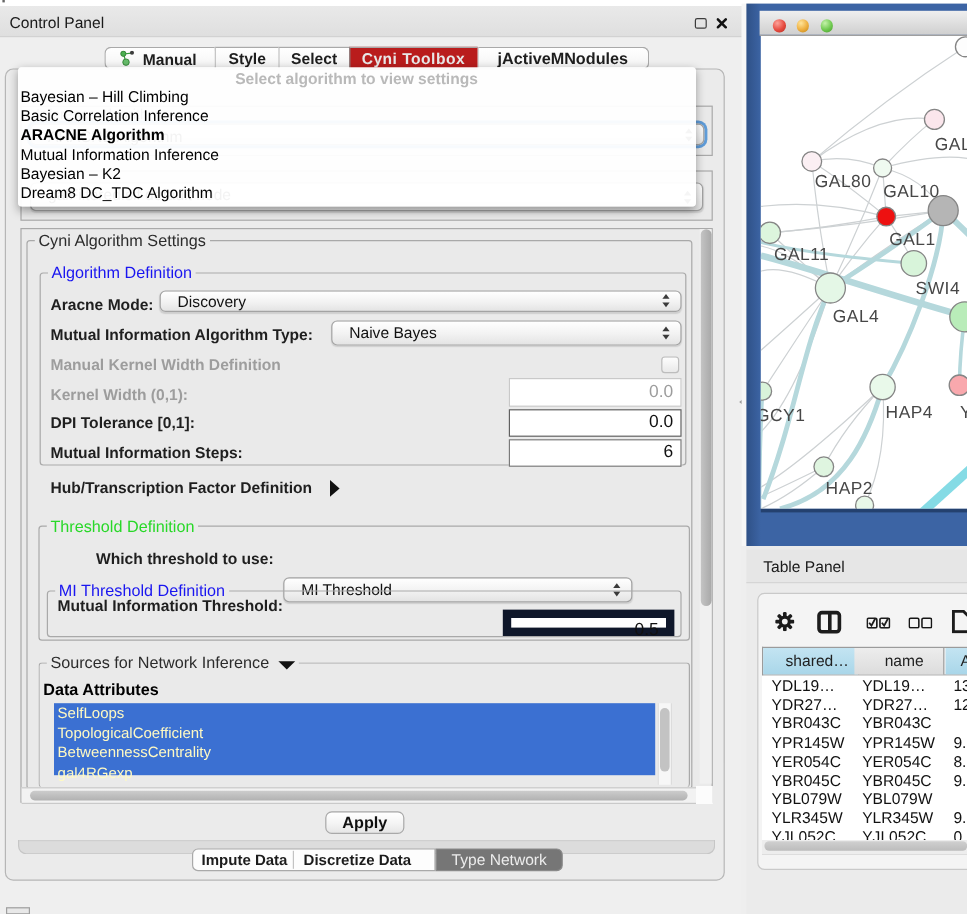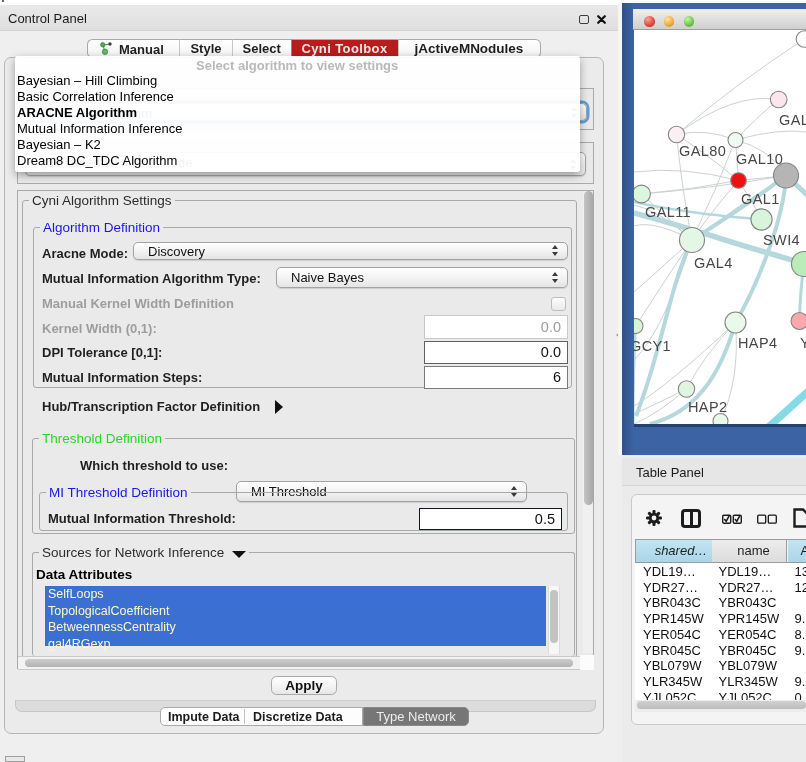--- a/index.html
+++ b/index.html
@@ -115,22 +115,22 @@
     </div>
   <div class="lbl abs" style="left:80px;top:458px;">Which threshold to use:</div>
   <div class="combo" style="left:236px;top:470px;width:291px;height:21px;margin-top:11px;">
       <span class="ct" style="top:2px;">MI Threshold</span>
       <span class="arrows"></span>
     </div>
 
   <div class="grp" style="left:39px;top:492px;width:529px;height:39px;">
       <span style="color:#1a16f0;">MI Threshold Definition</span>
     </div>
-  <div class="lbl abs" style="left:48px;top:511px;">Mutual Information Threshold:</div>
-  <div class="field" style="left:419px;top:508px;width:143px;height:22px;border:1px solid #0f172a;line-height:20px;">0.5</div>
+  <div class="lbl abs" style="left:48px;top:497px;">Mutual Information Threshold:</div>
+  <div class="field" style="left:419px;top:508px;width:143px;height:22px;border:7px solid #0f172a;line-height:20px;">0.5</div>
 
   <div class="grp" style="left:32px;top:552px;width:543px;height:104px;border-bottom:none;">
     <span>Sources for Network Inference
       <i style="display:inline-block;width:0;height:0;border-left:7px solid transparent;border-right:7px solid transparent;border-top:7.5px solid #111;vertical-align:-1px;margin-left:4px;"></i>
     </span>
   </div>
   <div class="lbl abs" style="left:36px;top:567px;color:#000;font-size:13.5px;">Data Attributes</div>
 
   <div class="abs" style="left:45px;top:586px;width:501px;height:60px;background:#3b70d2;color:#fef9c3;font-size:12.5px;">
     <div style="padding:1px 0 0 3px;height:16.5px;">SelfLoops</div>
@@ -285,21 +285,21 @@
   </svg>
   <svg class="abs" style="left:757px;top:513.5px;" width="20" height="10" viewBox="0 0 20 10">
     <rect x="0.7" y="1.2" width="8" height="8" rx="1.2" fill="none" stroke="#161616" stroke-width="1.3"></rect>
     <rect x="11.3" y="1.2" width="8" height="8" rx="1.2" fill="none" stroke="#161616" stroke-width="1.3"></rect>
   </svg>
   <svg class="abs" style="left:793px;top:508px;" width="16" height="20" viewBox="0 0 16 20">
     <path d="M1.5 1.5 h8.5 l4.5 4.5 v12.5 h-13 z" fill="none" stroke="#1c1c1c" stroke-width="2.4"></path>
   </svg>
 
   <div class="abs" style="left:634.5px;top:538.5px;width:172px;height:24.5px;border:1px solid #9b9b9b;border-right:none;">
-    <div class="abs" style="left:0;top:0;width:80px;height:22.5px;background:linear-gradient(#c3e4f2,#a9d6e9);border-right:1px solid #9b9b9b;text-align:center;font-size:13px;color:#1f1f1f;line-height:22px;text-indent:12px;font-style:italic;">shared…</div>
+    <div class="abs" style="left:0;top:0;width:80px;height:22.5px;background:linear-gradient(#c3e4f2,#a9d6e9);border-right:1px solid #9b9b9b;text-align:center;font-size:13px;color:#1f1f1f;line-height:22px;text-indent:12px;">shared…</div>
     <div class="abs" style="left:76px;top:0;width:75px;height:22.5px;background:linear-gradient(#ededed,#dcdcdc);border-right:1px solid #9b9b9b;text-align:center;font-size:13px;color:#1f1f1f;line-height:22px;text-indent:10px;">name</div>
     <div class="abs" style="left:152px;top:0;width:20px;height:22.5px;background:linear-gradient(#c3e4f2,#a9d6e9);font-size:13px;color:#1f1f1f;line-height:22px;padding-left:13px;">A</div>
   </div>
   <div class="abs" style="left:634.5px;top:563px;width:172px;height:149px;background:#ffffff;border-bottom:1px solid #9b9b9b;font-size:13px;color:#111;">
     <div style="position:absolute;left:8.5px;top:1px;line-height:15.7px;">YDL19…<br>YDR27…<br>YBR043C<br>YPR145W<br>YER054C<br>YBR045C<br>YBL079W<br>YLR345W<br>YJL052C</div>
     <div style="position:absolute;left:84px;top:1px;line-height:15.7px;">YDL19…<br>YDR27…<br>YBR043C<br>YPR145W<br>YER054C<br>YBR045C<br>YBL079W<br>YLR345W<br>YJL052C</div>
     <div style="position:absolute;left:160px;top:1px;line-height:15.7px;">13<br>12<br><br>9.<br>8.<br>9.<br><br>9.<br>0.</div>
   </div>
 
   <div class="abs" style="left:635px;top:700px;width:171px;height:11.5px;background:#ededed;"></div>

